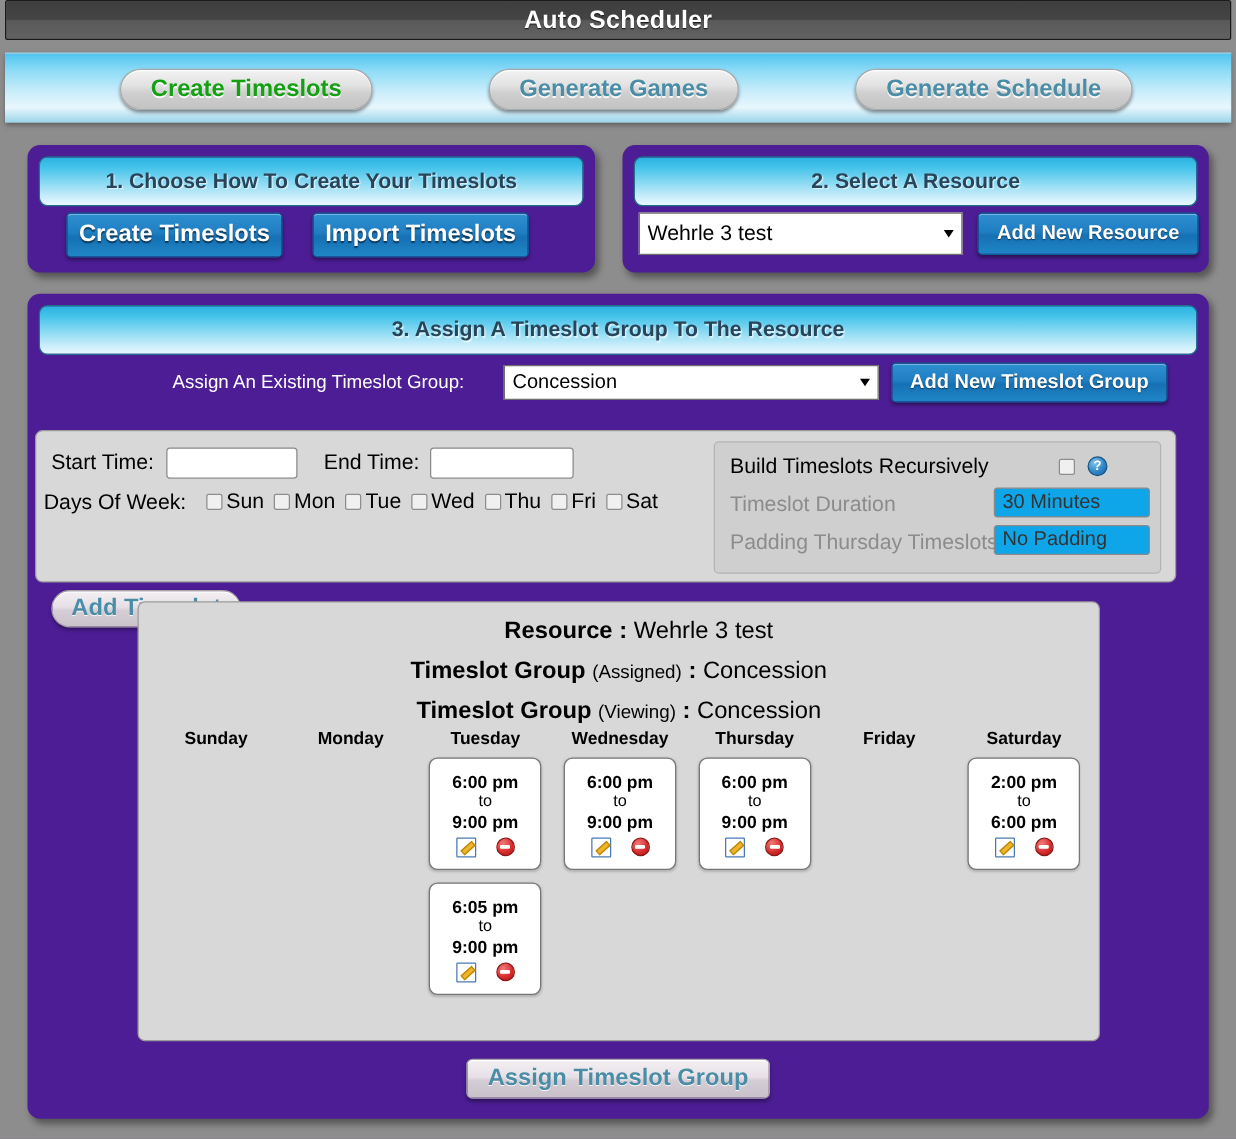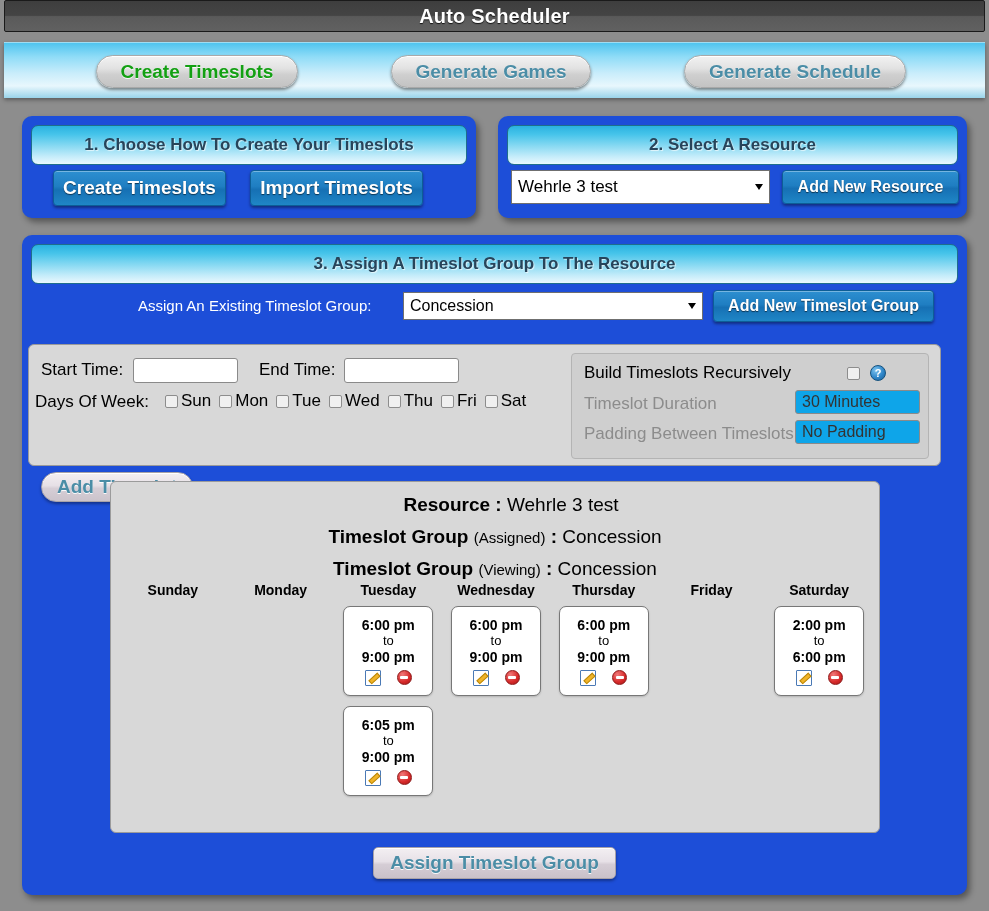--- a/index.html
+++ b/index.html
@@ -46,21 +46,21 @@
     text-shadow: 0 1px 0 rgba(255,255,255,.85);
     cursor: pointer; white-space: nowrap;
   }
   #nav0 { left: 92px; width: 202px; color: #13a013; }
   #nav1 { left: 387px; width: 200px; color: #4b8da6; }
   #nav2 { left: 680px; width: 222px; color: #4b8da6; }
 
   
   .panel {
     position: absolute;
-    background: #1d4ed8;
+    background: #4c1d95;
     border-radius: 10px;
     box-shadow: 3px 4px 6px rgba(0,0,0,.4);
   }
   .panel-head {
     margin: 9px 9px 0 9px; height: 40px;
     border-radius: 7px;
     background: linear-gradient(to bottom, #2ab2e0 0%, #46c4ea 22%, #87d9f2 52%, #c4ecfa 80%, #e9f8fe 100%);
     border: 1px solid #1e6e8c;
     display: flex; align-items: center; justify-content: center;
   }
@@ -326,21 +326,21 @@
       <div class="recrow" id="recTitle">Build Timeslots Recursively</div>
       <span class="cbox" id="recCheck"></span>
       <div id="recHelp">?</div>
 
       <div class="recrow" id="durLbl">Timeslot Duration</div>
       <div class="recsel" id="durSel">
         <span style="flex:1">30 Minutes</span>
         <span class="arrow"></span>
       </div>
 
-      <div class="recrow" id="padLbl">Padding Between Timeslots</div>
+      <div class="recrow" id="padLbl">Padding Thursday Timeslots</div>
       <div class="recsel" id="padSel">
         <span style="flex:1">No Padding</span>
         <span class="arrow"></span>
       </div>
     </div>
   </div>
 
   <div class="calbox">
     <div class="inforow">
       <span class="info-k">Resource</span><span class="info-k"> : </span><span class="info-v">Wehrle 3 test</span>

